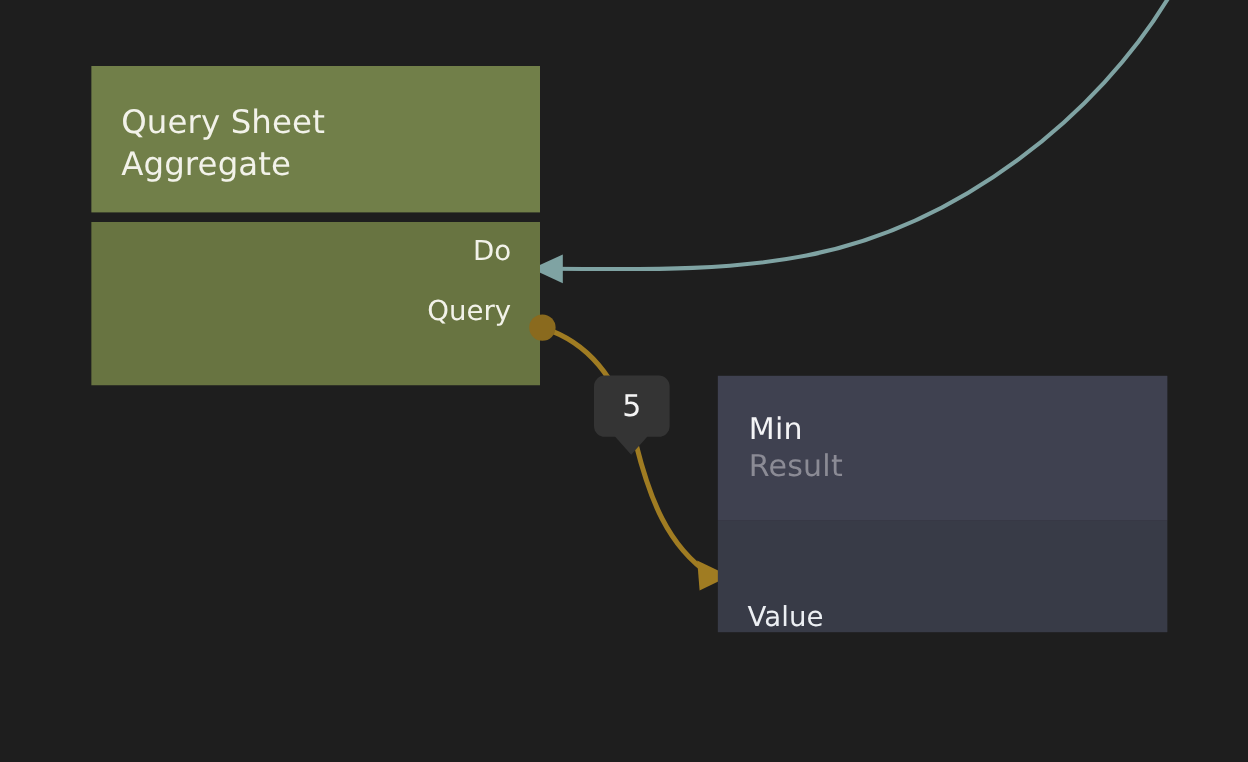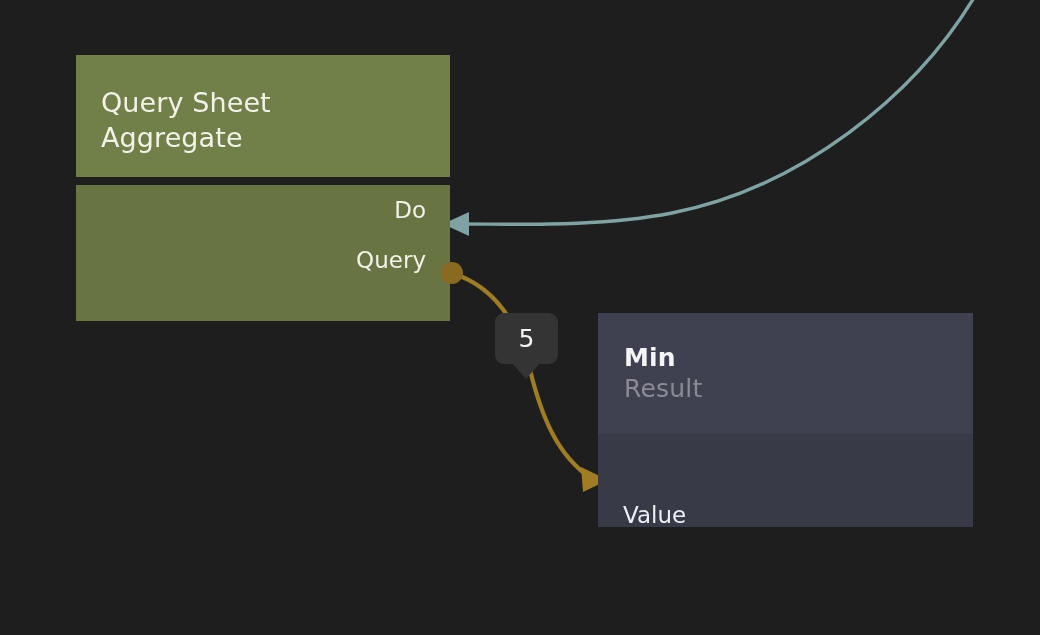--- a/index.html
+++ b/index.html
@@ -86,21 +86,21 @@
   .node-dark .node-body {
     height: 93px;
     background: #383b47;
     display: flex;
     align-items: flex-end;
   }
   .dark-title {
     color: #f4f4f6;
     font-size: 25px;
     line-height: 31px;
-    font-weight: 700;
+    font-weight: 400;
     letter-spacing: 0.2px;
   }
   .dark-subtitle {
     color: #8b8b95;
     font-size: 25px;
     line-height: 31px;
     letter-spacing: 0.2px;
   }
   .port-label-in {
     color: #eceff3;

